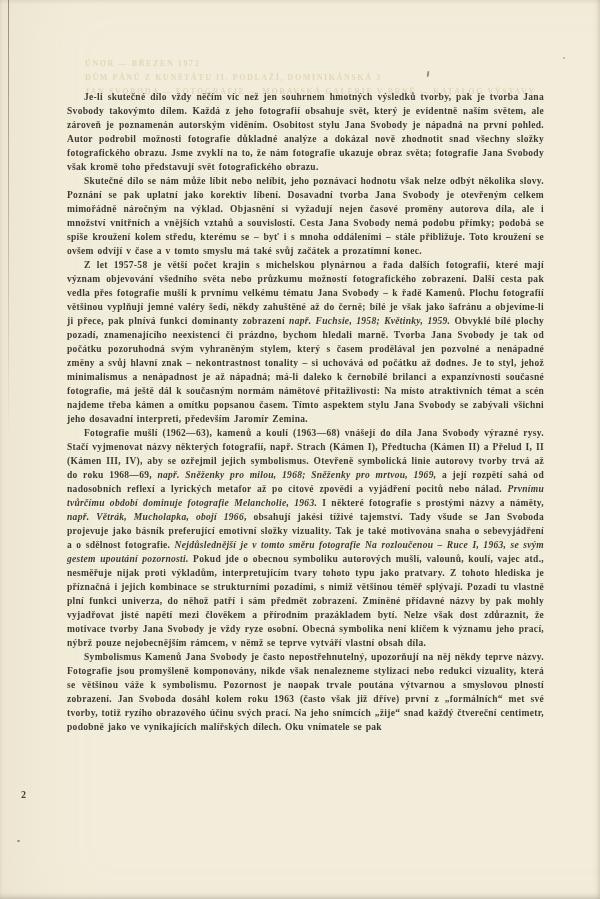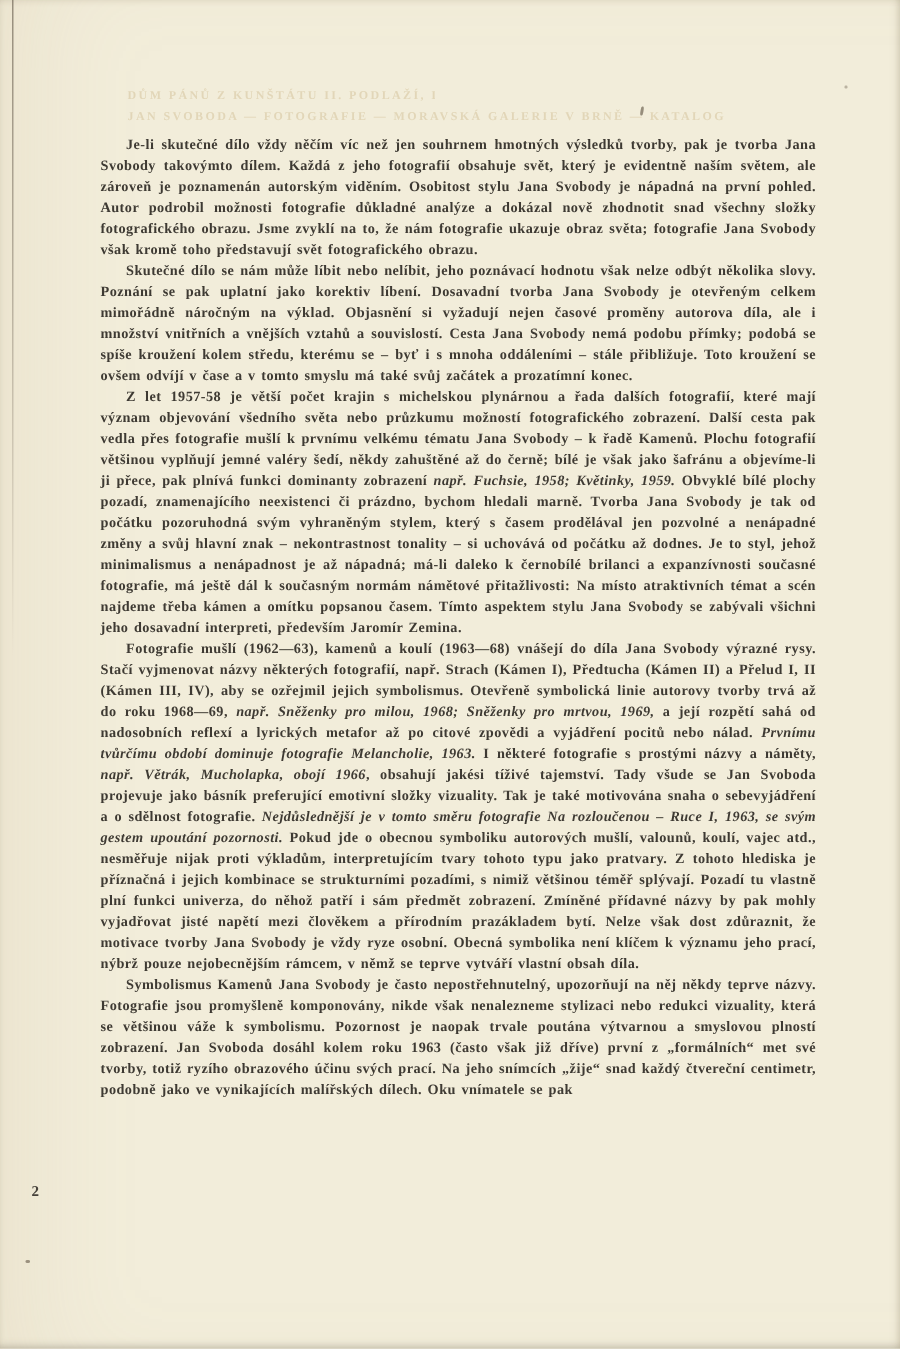--- a/index.html
+++ b/index.html
@@ -64,20 +64,21 @@
   .speck-tick { left: 427px; top: 71px; width: 2px; height: 6px; opacity: 0.75; transform: rotate(9deg); }
   .speck-dot-bottom { left: 17px; top: 840px; width: 3px; height: 2px; opacity: 0.7; }
   .speck-dot-top { left: 563px; top: 57px; width: 2px; height: 2px; opacity: 0.45; }
 </style>
 </head>
 <body>
 
 <div class="page">
   <div class="crease"></div>
   <div class="ghost">
+      <div class="ghost-line">ÚNOR — BŘEZEN 1972</div>
       <div class="ghost-line">DŮM PÁNŮ Z KUNŠTÁTU II. PODLAŽÍ, DOMINIKÁNSKÁ 3</div>
       <div class="ghost-line">JAN SVOBODA — FOTOGRAFIE — MORAVSKÁ GALERIE V BRNĚ — KATALOG VÝSTAVY</div>
     </div>
   <div class="speck speck-tick"></div>
   <div class="speck speck-dot-top"></div>
   <div class="speck speck-dot-bottom"></div>
   <div class="text-block">
       <p><span class="">Je-li skutečné dílo vždy něčím víc než jen souhrnem hmotných výsledků tvorby, pak je tvorba Jana Svobody takovýmto dílem. Každá z jeho fotografií obsahuje svět, který je evidentně naším světem, ale zároveň je poznamenán autorským viděním. Osobitost stylu Jana Svobody je nápadná na první pohled. Autor podrobil možnosti fotografie důkladné analýze a dokázal nově zhodnotit snad všechny složky fotografického obrazu. Jsme zvyklí na to, že nám fotografie ukazuje obraz světa; fotografie Jana Svobody však kromě toho představují svět fotografického obrazu.</span></p>
       <p><span class="">Skutečné dílo se nám může líbit nebo nelíbit, jeho poznávací hodnotu však nelze odbýt několika slovy. Poznání se pak uplatní jako korektiv líbení. Dosavadní tvorba Jana Svobody je otevřeným celkem mimořádně náročným na výklad. Objasnění si vyžadují nejen časové proměny autorova díla, ale i množství vnitřních a vnějších vztahů a souvislostí. Cesta Jana Svobody nemá podobu přímky; podobá se spíše kroužení kolem středu, kterému se – byť i s mnoha oddáleními – stále přibližuje. Toto kroužení se ovšem odvíjí v čase a v tomto smyslu má také svůj začátek a prozatímní konec.</span></p>
       <p><span class="">Z let 1957-58 je větší počet krajin s michelskou plynárnou a řada dalších fotografií, které mají význam objevování všedního světa nebo průzkumu možností fotografického zobrazení. Další cesta pak vedla přes fotografie mušlí k prvnímu velkému tématu Jana Svobody – k řadě Kamenů. Plochu fotografií většinou vyplňují jemné valéry šedí, někdy zahuštěné až do černě; bílé je však jako šafránu a objevíme-li ji přece, pak plnívá funkci dominanty zobrazení </span><span class="it">např. Fuchsie, 1958; Květinky, 1959.</span><span class=""> Obvyklé bílé plochy pozadí, znamenajícího neexistenci či prázdno, bychom hledali marně. Tvorba Jana Svobody je tak od počátku pozoruhodná svým vyhraněným stylem, který s časem prodělával jen pozvolné a nenápadné změny a svůj hlavní znak – nekontrastnost tonality – si uchovává od počátku až dodnes. Je to styl, jehož minimalismus a nenápadnost je až nápadná; má-li daleko k černobílé brilanci a expanzívnosti současné fotografie, má ještě dál k současným normám námětové přitažlivosti: Na místo atraktivních témat a scén najdeme třeba kámen a omítku popsanou časem. Tímto aspektem stylu Jana Svobody se zabývali všichni jeho dosavadní interpreti, především Jaromír Zemina.</span></p>

